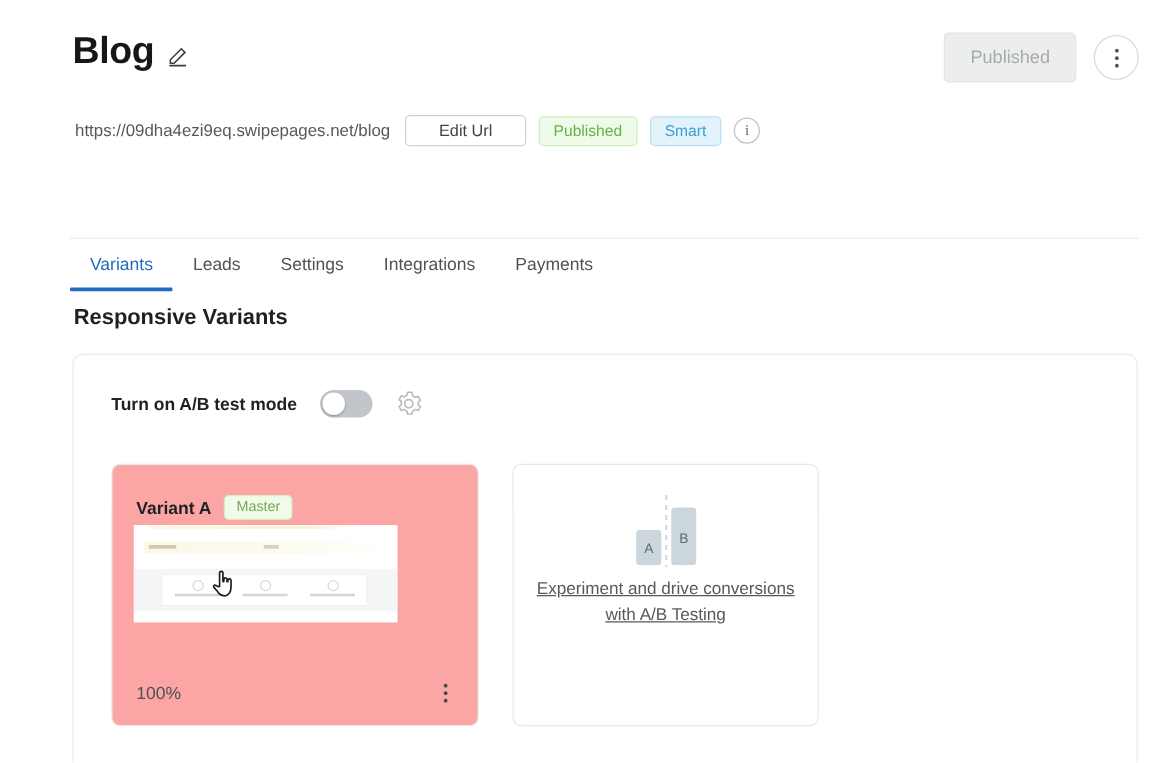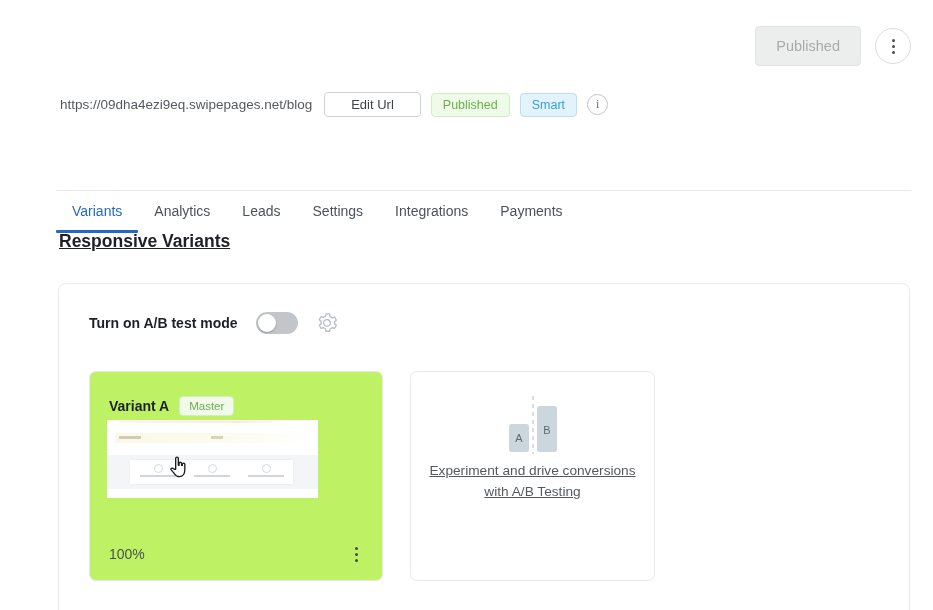--- a/index.html
+++ b/index.html
@@ -74,22 +74,22 @@
     cursor: pointer; position: relative; white-space: nowrap; margin-top: 48px;
   }
   .tab.active { color: #2569c4; font-weight: normal; }
   .tab.active::after {
     content:""; position:absolute; left:0; right:0; bottom:-1px; height:3px;
     background:#2569c4; border-radius: 1px;
   }
 
   
   .section-title {
-    position: absolute; left: 59px; top: 231px;
-    font-size: 17.5px; font-weight: bold; color: #1d2125; text-decoration: underline;
+    position: absolute; left: 59px; top: 243px;
+    font-size: 17.5px; font-weight: bold; color: #1d2125;
   }
 
   
   .outer-card {
     position: absolute; left: 58px; top: 283px; width: 852px; height: 340px;
     background:#fff; border: 1px solid #ebedee; border-radius: 8px;
     box-shadow: 0 1px 2px rgba(16,24,40,0.04);
   }
   .ab-row {
     position: absolute; left: 30px; top: 28px;
@@ -103,21 +103,21 @@
   .toggle .knob {
     position:absolute; left: 2px; top: 2px; width: 18px; height: 18px;
     border-radius: 50%; background:#fff; box-shadow: 0 1px 2px rgba(0,0,0,.25);
   }
   .gear { width: 22px; height: 22px; cursor: pointer; display:block; }
 
   
   .cards { position: absolute; left: 30px; top: 87px; display: flex; gap: 27px; }
 
   .variant-card {
-    width: 294px; height: 210px; background:#bef264;
+    width: 294px; height: 210px; background:#fca5a5;
     border: 1px solid #e6e8ea; border-radius: 7px; position: relative;
   }
   .variant-head {
     position:absolute; left: 19px; top: 24px;
     display:flex; align-items:center; gap: 10px;
   }
   .variant-name { font-size: 14px; font-weight: bold; color:#1d2125; }
   .badge-master {
     font-size: 11.5px; background:#f0fbe9; color:#76a855;
     border:1px solid #d4edc0; border-radius: 4px; padding: 3px 9px;
@@ -182,20 +182,27 @@
     border:1px solid #d7dadd; border-radius: 4px; padding: 8px 17px;
     font-family:"Liberation Sans", sans-serif; cursor: pointer;
   }
 </style>
 </head>
 <body>
 
 <div class="page">
 
   <div class="header-row">
+    <div class="title-wrap">
+      <span class="page-title">Blog</span>
+      <svg class="edit-pencil" viewBox="0 0 24 24">
+        <path d="M4 16.5 L14.5 6 L18 9.5 L7.5 20 L4 20 Z" fill="none" stroke="#3a3f44" stroke-width="1.5"></path>
+        <line x1="3" y1="22.2" x2="19" y2="22.2" stroke="#3a3f44" stroke-width="1.5"></line>
+      </svg>
+    </div>
 
     <div class="header-actions">
       <button class="btn-published">Published</button>
       <div class="kebab-circle">
         <i></i>
         <i></i>
         <i></i>
       </div>
     </div>
   </div>
@@ -203,21 +210,20 @@
   <div class="url-row">
     <span class="url-text">https://09dha4ezi9eq.swipepages.net/blog</span>
     <button class="btn-edit-url">Edit Url</button>
     <span class="badge badge-published">Published</span>
     <span class="badge badge-smart">Smart</span>
     <span class="info-circle">i</span>
   </div>
 
   <div class="tabs">
     <div class="tab active">Variants</div>
-    <div class="tab">Analytics</div>
     <div class="tab">Leads</div>
     <div class="tab">Settings</div>
     <div class="tab">Integrations</div>
     <div class="tab">Payments</div>
   </div>
 
   <div class="section-title">Responsive Variants</div>
 
   <div class="outer-card">
 

